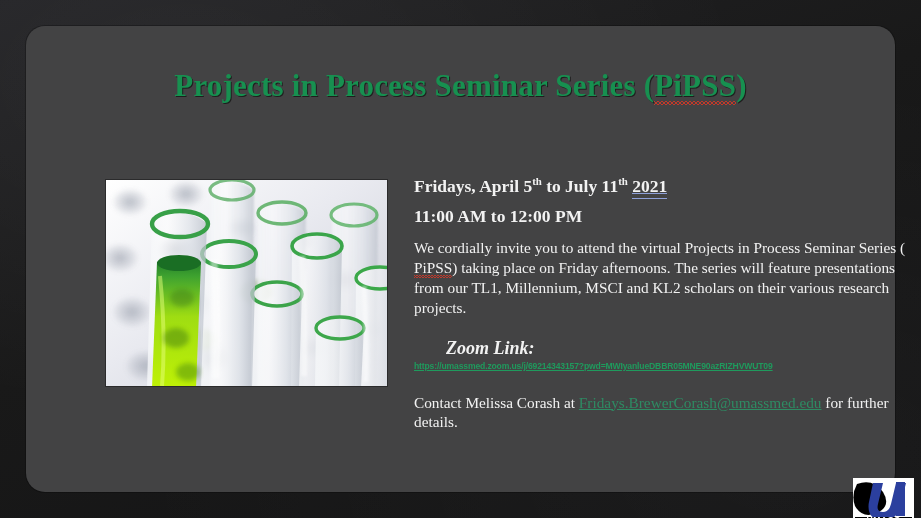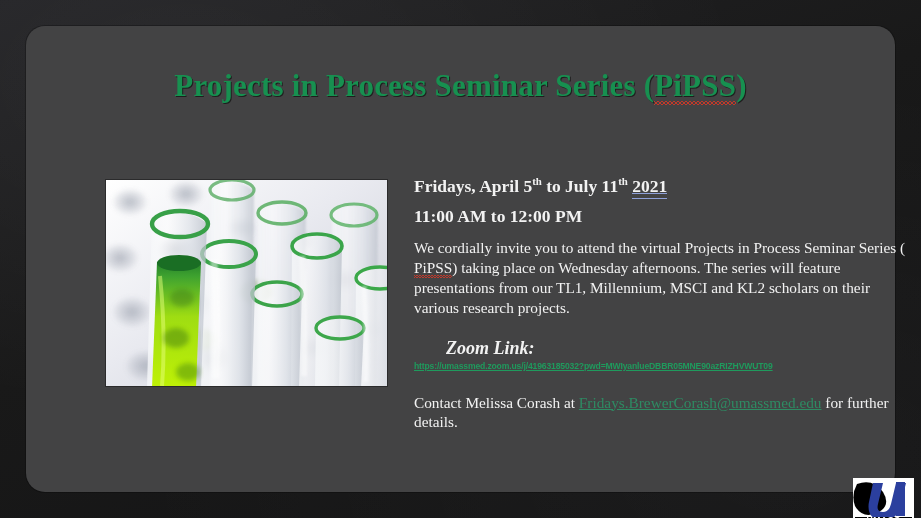--- a/index.html
+++ b/index.html
@@ -291,25 +291,25 @@
 
     <div class="col">
 
       <div class="line-date">
         <span>Fridays, April 5</span><sup>th</sup><span> to July 11</span><sup>th</sup>&nbsp;<span class="smarttag">2021</span>
       </div>
 
       <div class="line-time">11:00 AM to 12:00 PM</div>
 
       <div class="body-text">
-        <span>We cordially invite you to attend the virtual Projects in Process Seminar Series (</span><span class="spell">PiPSS</span><span>) taking place on Wednesday afternoons.  The series will feature presentations from our TL1, Millennium, MSCI and KL2 scholars on their various research projects.</span>
+        <span>We cordially invite you to attend the virtual Projects in Process Seminar Series (</span><span class="spell">PiPSS</span><span>) taking place on Friday afternoons.  The series will feature presentations from our TL1, Millennium, MSCI and KL2 scholars on their various research projects.</span>
       </div>
 
       <div class="zoom-label">Zoom Link:</div>
-      <a class="zoom-url" href="#">https://umassmed.zoom.us/j/41963185032?pwd=MWIyanlueDBBR05MNE90azRIZHVWUT09</a>
+      <a class="zoom-url" href="#">https://umassmed.zoom.us/j/69214343157?pwd=MWIyanlueDBBR05MNE90azRIZHVWUT09</a>
 
       <div class="contact">
         <span>Contact Melissa Corash at </span><a class="mail-link" href="#">Fridays.BrewerCorash@umassmed.edu</a><span> for further details.</span>
       </div>
 
     </div>
 
     <div class="logo">
       <svg width="61" height="58" viewBox="0 0 61 58">
         <rect x="0" y="0" width="61" height="58" fill="#ffffff"></rect>

